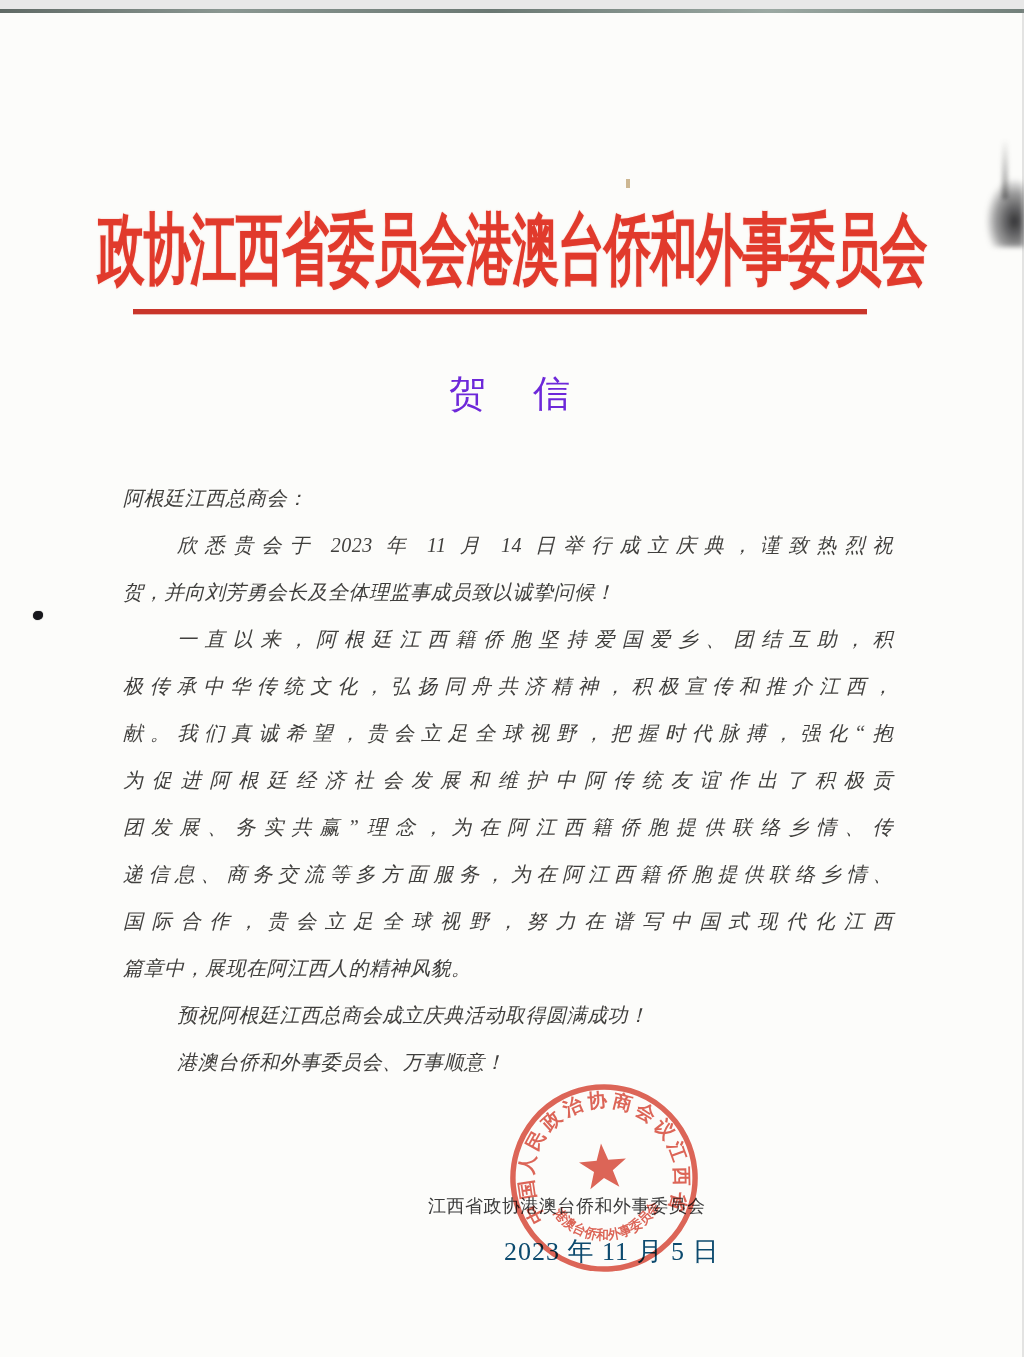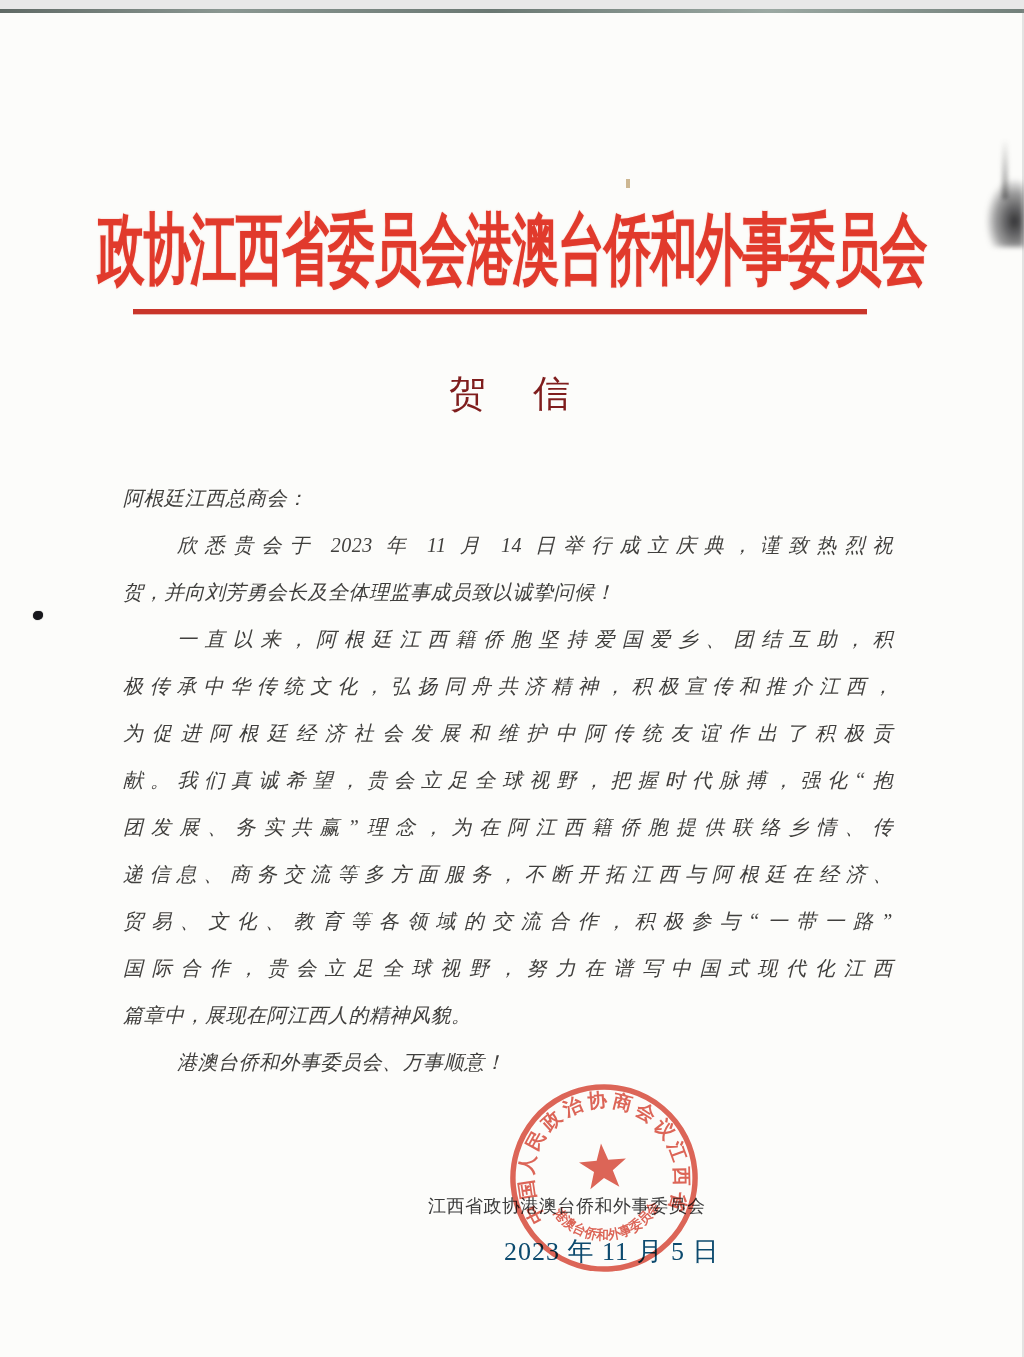--- a/index.html
+++ b/index.html
@@ -59,21 +59,21 @@
   .letterhead-rule {
     position: absolute; left: 133px; top: 300px; width: 734px; height: 5px;
     background: #c9352a;
     box-shadow: 0 1px 0 rgba(201,53,42,.35);
   }
 
   
   .doc-title {
     position: absolute; left: 0; top: 360px; width: 100%; height: 50px;
     line-height: 50px; text-align: center;
-    font-size: 37px; color: #7f1d1d; letter-spacing: 5px;
+    font-size: 37px; color: #6d28d9; letter-spacing: 5px;
   }
 
   
   .letter-body {
     position: absolute; left: 123px; top: 466px; width: 770px;
     font-size: 20px; color: #403f3d; font-style: italic;
   }
   .line {
     height: 47px; line-height: 47px;
     white-space: nowrap;
@@ -120,27 +120,27 @@
   <div class="letterhead-rule"></div>
 
   <div class="doc-title">贺　信</div>
 
   <div class="letter-body">
       <div class="line">阿根廷江西总商会：</div>
       <div class="line justify indent">欣悉贵会于 2023 年 11 月 14 日举行成立庆典，谨致热烈祝</div>
       <div class="line">贺，并向刘芳勇会长及全体理监事成员致以诚挚问候！</div>
       <div class="line justify indent">一直以来，阿根廷江西籍侨胞坚持爱国爱乡、团结互助，积</div>
       <div class="line justify">极传承中华传统文化，弘扬同舟共济精神，积极宣传和推介江西，</div>
+      <div class="line justify">献。我们真诚希望，贵会立足全球视野，把握时代脉搏，强化“抱</div>
       <div class="line justify">为促进阿根廷经济社会发展和维护中阿传统友谊作出了积极贡</div>
-      <div class="line justify">献。我们真诚希望，贵会立足全球视野，把握时代脉搏，强化“抱</div>
       <div class="line justify">团发展、务实共赢”理念，为在阿江西籍侨胞提供联络乡情、传</div>
-      <div class="line justify">递信息、商务交流等多方面服务，不断开拓江西与阿根廷在经济、</div>
-      <div class="line justify">贸易、文化、教育等各领域的交流合作，积极参与“一带一路”</div>
+      <div class="line justify">递信息、商务交流等多方面服务，为在阿江西籍侨胞提供联络乡情、</div>
       <div class="line justify">国际合作，贵会立足全球视野，努力在谱写中国式现代化江西</div>
       <div class="line">篇章中，展现在阿江西人的精神风貌。</div>
+      <div class="line indent">预祝阿根廷江西总商会成立庆典活动取得圆满成功！</div>
       <div class="line indent">港澳台侨和外事委员会、万事顺意！</div>
     </div>
 
   <div class="signature">江西省政协港澳台侨和外事委员会</div>
   <div class="date">2023 年 11 月 5 日</div>
 
   <svg class="stamp" viewBox="0 0 200 200" xmlns="http://www.w3.org/2000/svg">
     <circle cx="100" cy="100" r="92" fill="none" stroke="#d84434" stroke-width="5.5"></circle>
     <path id="seal-ring-arc" d="M 37.65 136 A 72 72 0 1 1 162.35 136" fill="none"></path>
     <path id="seal-inner-arc" d="M 46.31 131 A 62 62 0 0 0 153.69 131" fill="none"></path>

